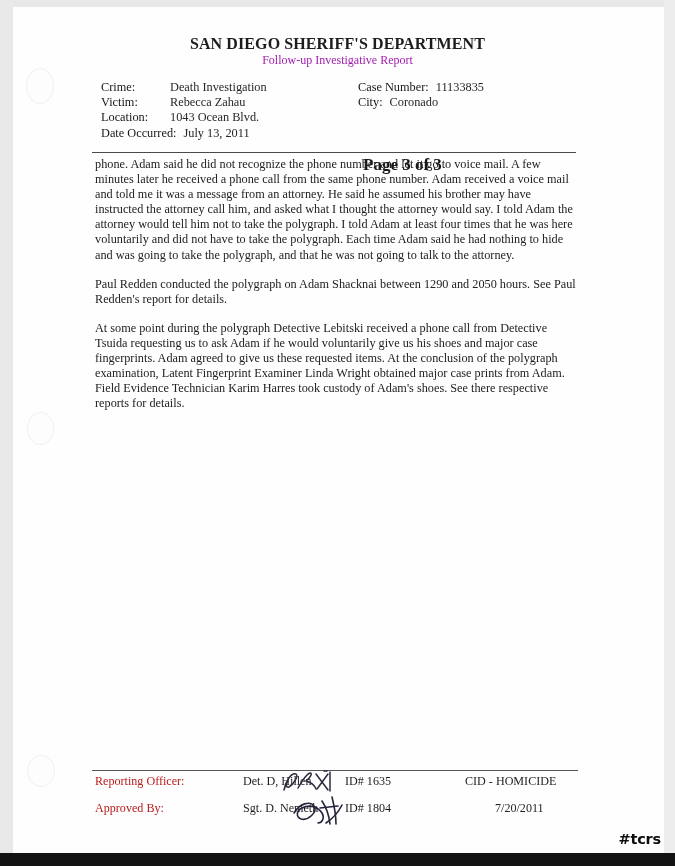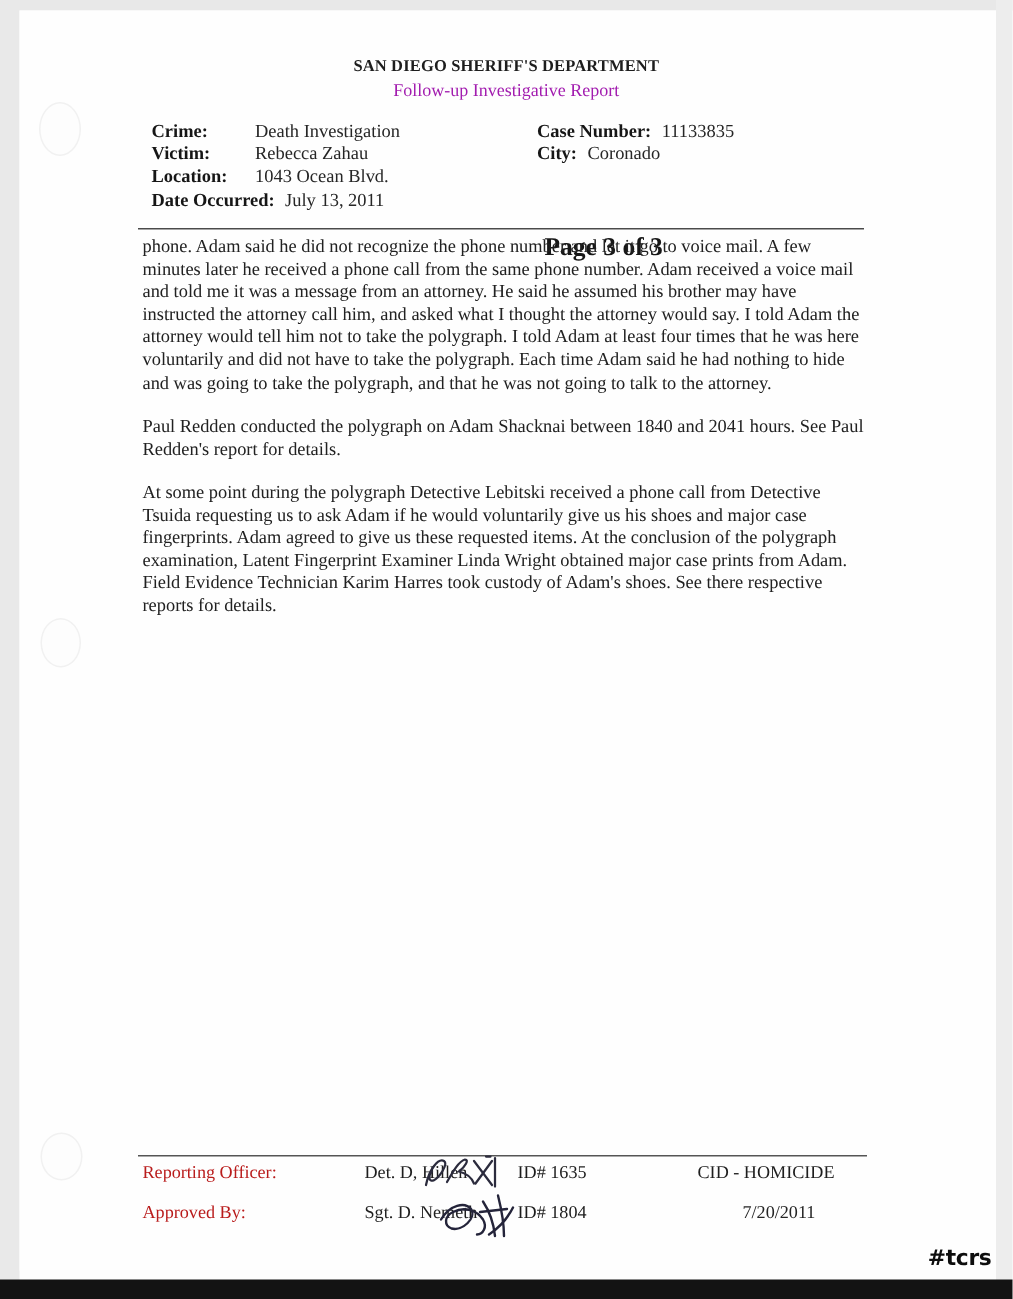--- a/index.html
+++ b/index.html
@@ -67,21 +67,21 @@
   .hole.h3 { left: 27px; top: 755px; width: 26px; height: 30px; }
 
   
   .doc-title-block {
     position: absolute;
     left: 0; top: 36px;
     width: 675px;
     text-align: center;
   }
   .doc-title {
-    font-size: 11px;
+    font-size: 16px;
     font-weight: bold;
     letter-spacing: 0.1px;
     color: #1d1d1d;
     line-height: 16px;
   }
   .doc-subtitle {
     font-size: 12px;
     font-weight: normal;
     color: #a21caf;
     line-height: 16px;
@@ -97,21 +97,21 @@
   .meta-row {
     display: flex;
     line-height: 15.2px;
     white-space: nowrap;
   }
   .meta-left {
     width: 257px;
     display: flex;
   }
   .meta-label {
-    font-weight: bold;
+    font-weight: normal;
     color: #161616;
   }
   .meta-value {
     font-weight: normal;
     color: #262626;
     padding-left: 7px;
   }
   .meta-label.w-lbl { min-width: 62px; }
   .meta-right { display: flex; align-items: center; }
   .page-of-row {
@@ -267,21 +267,21 @@
         <span class="meta-value">July 13, 2011</span>
       </span>
     </div>
     <div class="page-of-row">Page 3 of 3</div>
   </div>
 
   <div class="hrule-top"></div>
 
   <div class="body-text">
     <p>phone.  Adam said he did not recognize the phone number and let it go to voice mail.  A few minutes later he received a phone call from the same phone number.  Adam received a voice mail and told me it was a message from an attorney.  He said he assumed his brother may have instructed the attorney call him, and asked what I thought the attorney would say.  I told Adam the attorney would tell him not to take the polygraph.  I told Adam at least four times that he was here voluntarily and did not have to take the polygraph.  Each time Adam said he had nothing to hide and was going to take the polygraph, and that he was not going to talk to the attorney.</p>
-    <p>Paul Redden conducted the polygraph on Adam Shacknai between 1840 and 2041 hours.  See Paul Redden's report for details.</p>
+    <p>Paul Redden conducted the polygraph on Adam Shacknai between 1290 and 2050 hours.  See Paul Redden's report for details.</p>
     <p>At some point during the polygraph Detective Lebitski received a phone call from Detective Tsuida requesting us to ask Adam if he would voluntarily give us his shoes and major case fingerprints.  Adam agreed to give us these requested items.  At the conclusion of the polygraph examination, Latent Fingerprint Examiner Linda Wright obtained major case prints from Adam.  Field Evidence Technician Karim Harres took custody of Adam's shoes.  See there respective reports for details.</p>
   </div>
 
   <div class="hrule-footer"></div>
 
   <div class="footer-block">
     <div class="footer-row">
       <span class="f-label">Reporting Officer:</span>
       <span class="f-name r1">Det. D, Hillen</span>
       <span class="sig s1">

